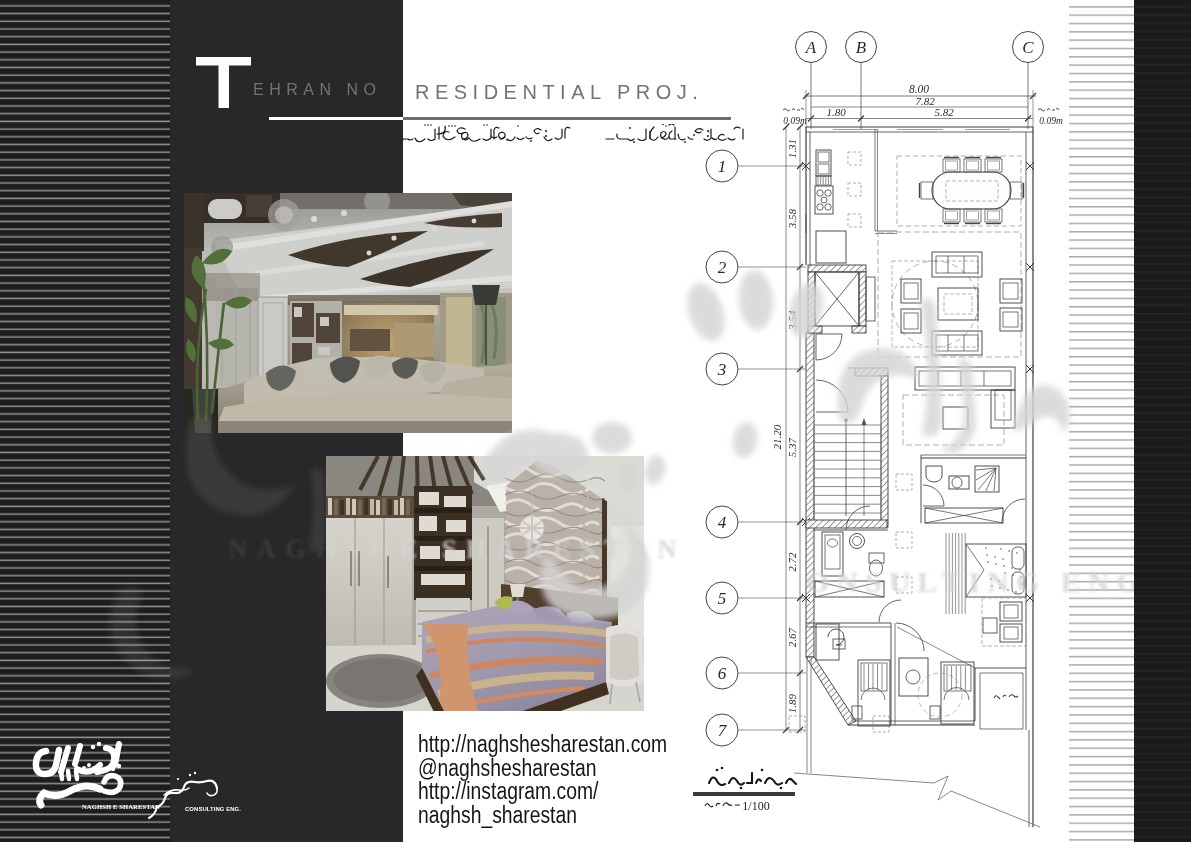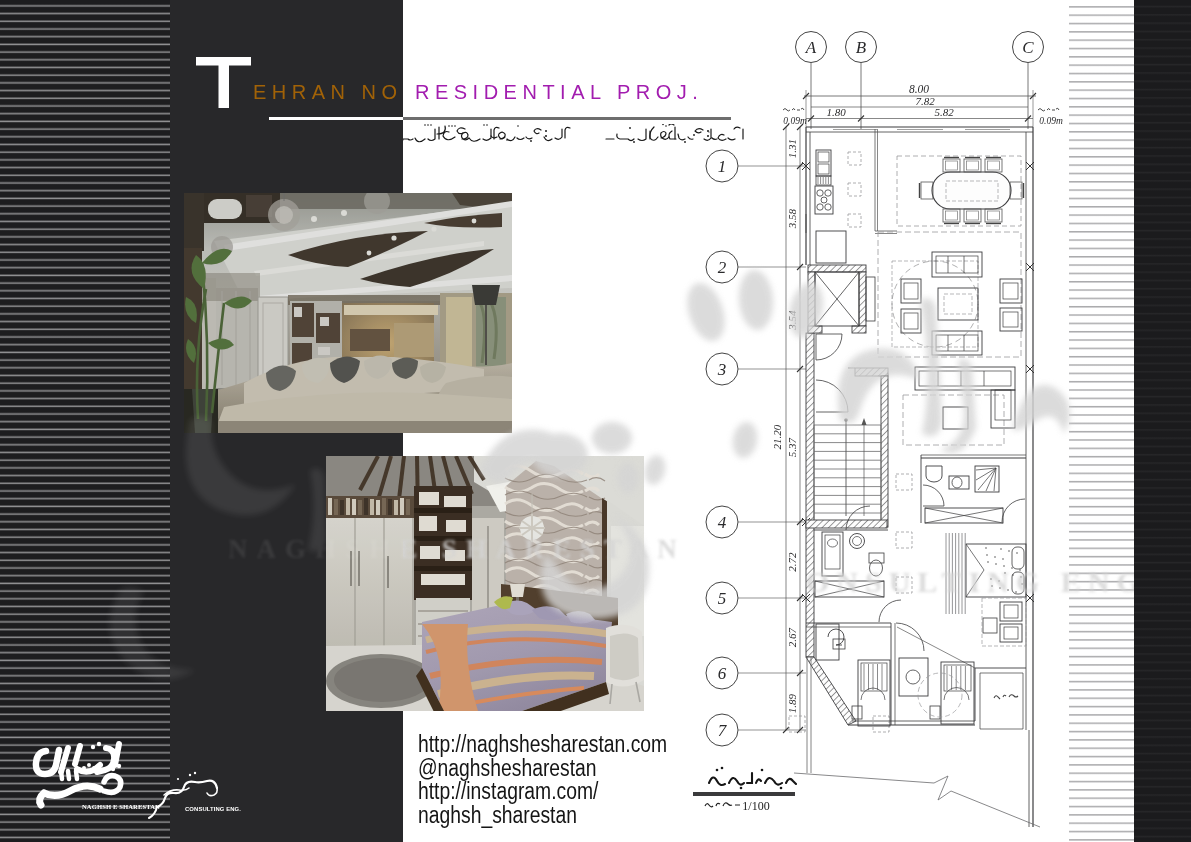--- a/index.html
+++ b/index.html
@@ -825,23 +825,23 @@
       </g>
 </svg>
 
 <div class="abs" style="left:196px;top:57px;width:55px;height:51px;">
 <svg width="55" height="51">
         <rect x="0" y="0" width="55" height="8.5" fill="#fff"></rect>
         <rect x="22.5" y="0" width="10.5" height="51" fill="#fff"></rect>
       </svg>
 </div>
 
-<div class="abs" style="left:253px;top:81px;width:160px;color:#a16207;font-size:20px;letter-spacing:5.5px;font-weight:400;white-space:nowrap;">EHRAN NO</div>
-
-<div class="abs" style="left:415px;top:81px;color:#a21caf;font-size:20px;letter-spacing:5.5px;font-weight:400;white-space:nowrap;">RESIDENTIAL PROJ.</div>
+<div class="abs" style="left:253px;top:81px;width:160px;color:#737373;font-size:16px;letter-spacing:5.5px;font-weight:400;white-space:nowrap;">EHRAN NO</div>
+
+<div class="abs" style="left:415px;top:81px;color:#737373;font-size:20px;letter-spacing:5.5px;font-weight:400;white-space:nowrap;">RESIDENTIAL PROJ.</div>
 
 <div class="abs" style="left:269px;top:117px;width:134px;height:3px;background:#fff;"></div>
 <div class="abs" style="left:403px;top:117px;width:328px;height:3px;background:#6e6e6e;"></div>
 
 <svg id="subtitle" class="abs" style="left:403px;top:124px;" width="345" height="22" viewBox="0 0 345 22">
 
 <g stroke="#1a1a1a" fill="none" stroke-width="1.2" stroke-linecap="round" stroke-linejoin="round">
 <path d="M247,7 l0,8 m-4,-10 l0,10 q-4,3 -8,0 m-4,0 q-3,3 -6,0 l-8,0 q-4,-1 -3,-5 m-3,5 l-8,0"></path>
 <circle cx="231" cy="18" r="0.9" fill="#1a1a1a" stroke="none"></circle>
         <circle cx="227" cy="4" r="0.9" fill="#1a1a1a" stroke="none"></circle>

